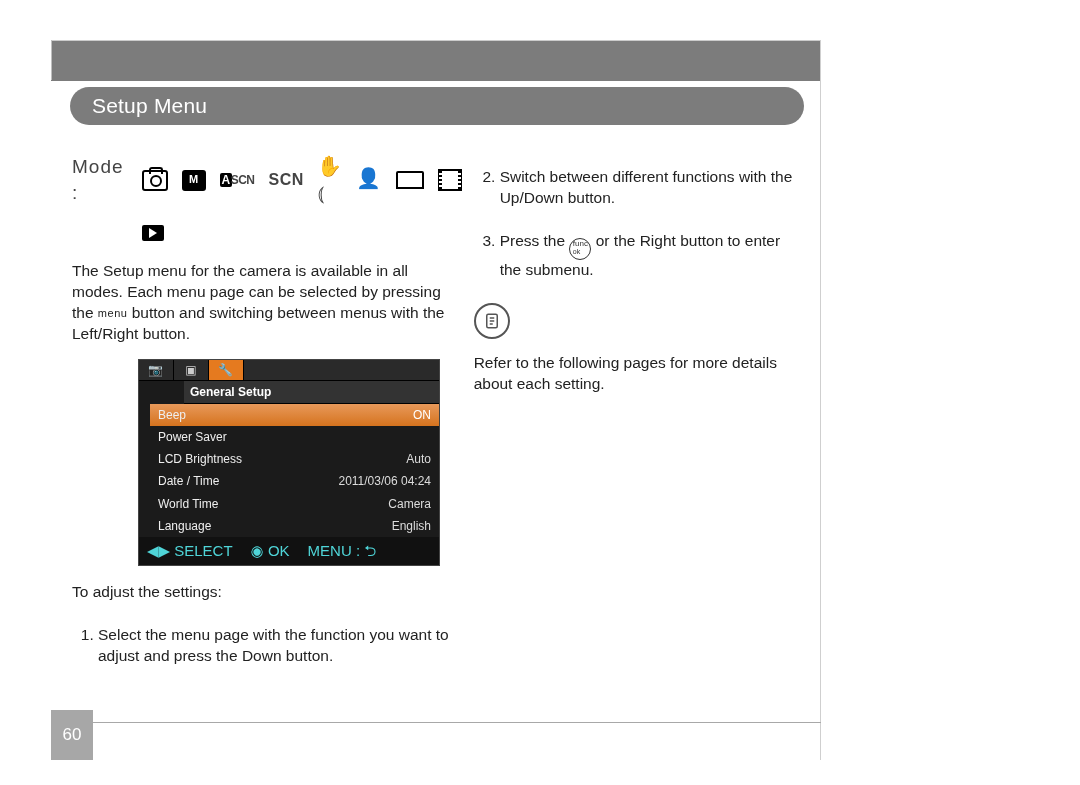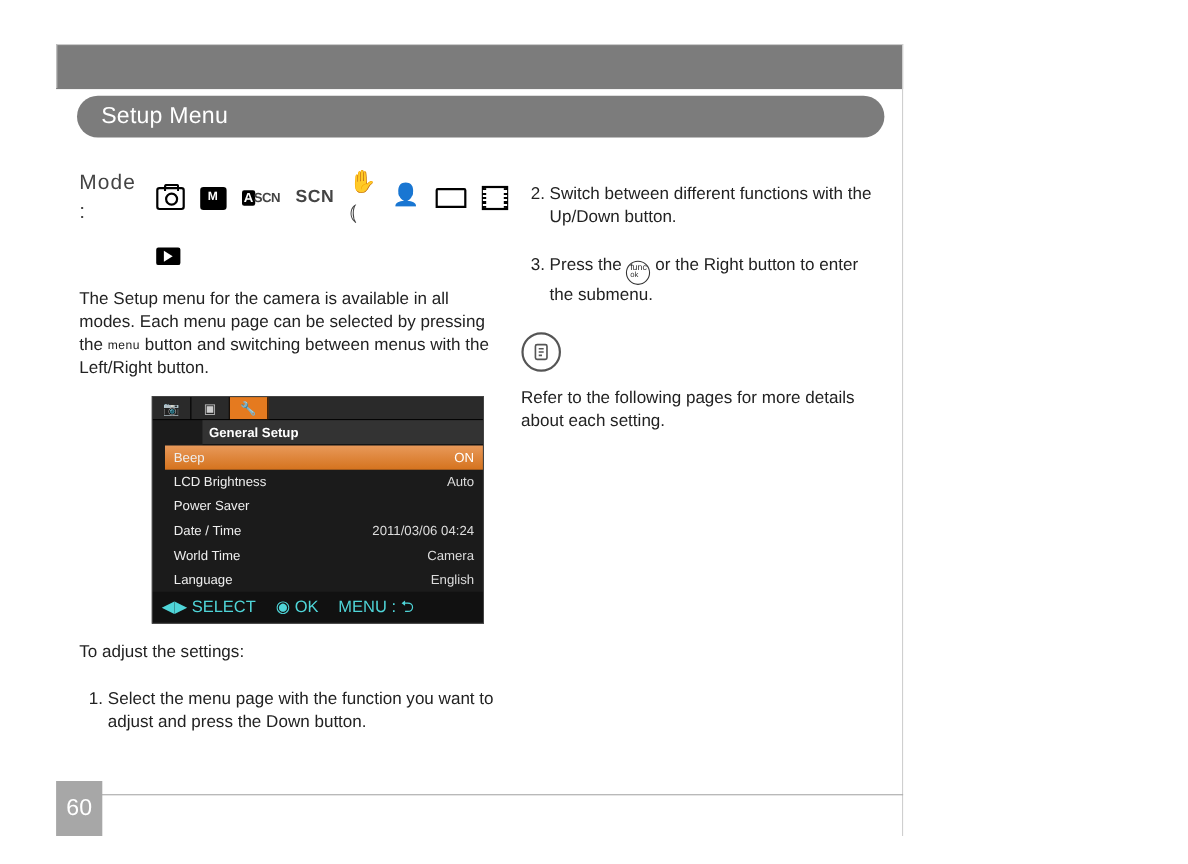--- a/index.html
+++ b/index.html
@@ -40,21 +40,21 @@
   .lcd .row span:first-child{color:#eee;}
   .lcd .ftr{display:flex;gap:18px;padding:4px 8px;font-size:15px;color:#4fd5d8;background:#111;}
   ol{margin:6px 0 0 0;padding-left:26px;}
   ol li{margin:22px 0;}
   .func{display:inline-flex;align-items:flex-start;justify-content:center;width:22px;height:22px;border:1.5px solid #333;border-radius:50%;font:400 8px/8px sans-serif;color:#333;padding-top:1px;box-sizing:border-box;}
   .func small{display:block;font-size:7px;}
   .note{display:flex;gap:10px;margin:12px 0;}
   .note .nicon{min-width:32px;height:32px;border:2px solid #555;border-radius:50%;display:flex;align-items:center;justify-content:center;color:#555;}
   .note .nicon svg{width:18px;height:18px;}
   .footer-rule{position:absolute;left:80px;right:55px;bottom:62px;border-top:1px solid #a8a8a8;}
-  .pagenum{position:absolute;left:51px;bottom:25px;width:42px;height:50px;background:#a7a7a7;color:#fff;display:flex;align-items:center;justify-content:center;font-size:21px;}
+  .pagenum{position:absolute;left:51px;bottom:25px;width:42px;height:50px;background:#a7a7a7;color:#fff;display:flex;align-items:center;justify-content:center;font-size:17px;}
   .right-edge{position:absolute;right:55px;top:40px;bottom:25px;border-right:1px solid #cfcfcf;}
 </style>
 </head>
 <body>
 
 <div class="page">
   <div class="top-band"></div>
   <div class="right-edge"></div>
 
   <div class="title-bar">
@@ -96,26 +96,26 @@
           <div class="tab">📷</div>
           <div class="tab">▣</div>
           <div class="tab active">🔧</div>
         </div>
         <div class="hdr">General Setup</div>
         <div class="row sel">
             <span>Beep</span>
             <span>ON</span>
           </div>
         <div class="row">
+            <span>Power Saver</span>
+            <span></span>
+          </div>
+        <div class="row">
             <span>LCD Brightness</span>
             <span>Auto</span>
-          </div>
-        <div class="row">
-            <span>Power Saver</span>
-            <span></span>
           </div>
         <div class="row">
             <span>Date / Time</span>
             <span>2011/03/06 04:24</span>
           </div>
         <div class="row">
             <span>World Time</span>
             <span>Camera</span>
           </div>
         <div class="row">

